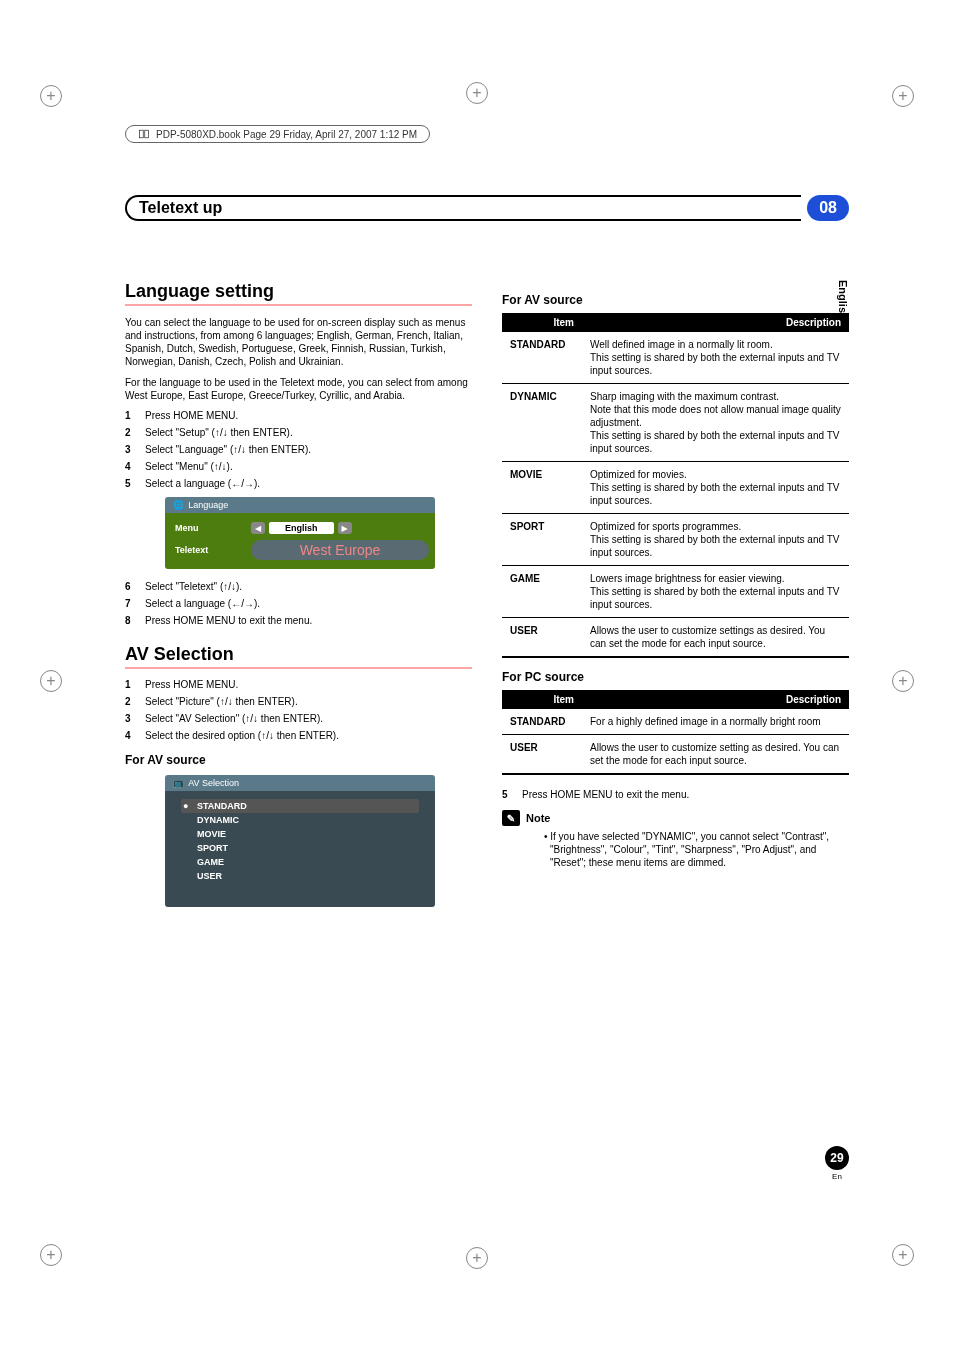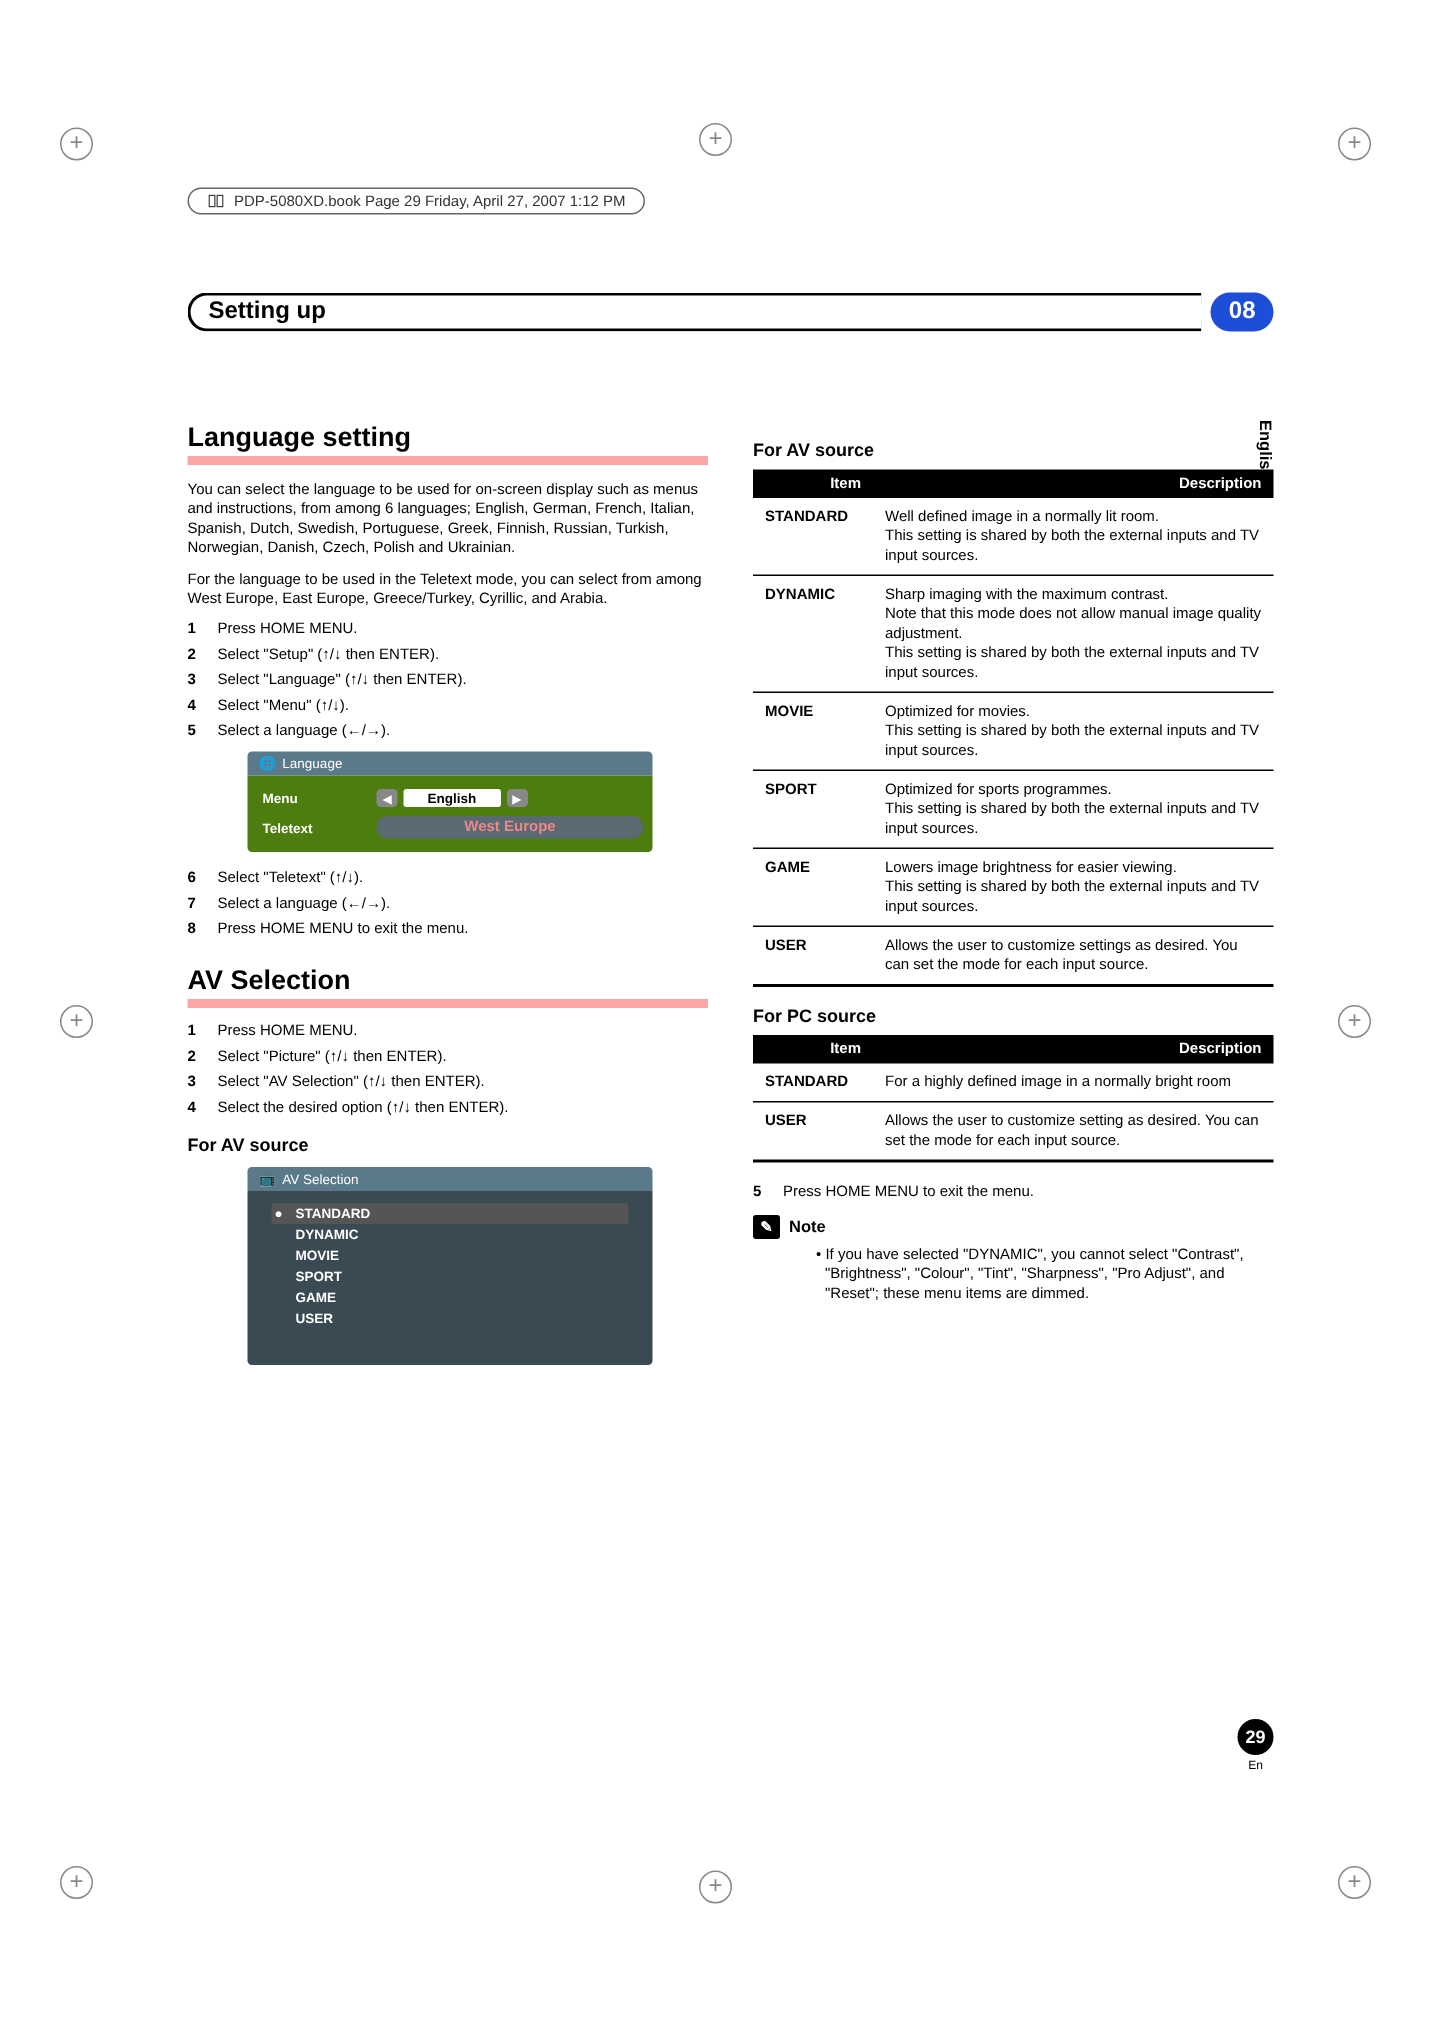--- a/index.html
+++ b/index.html
@@ -26,39 +26,39 @@
 
     .content { position: absolute; top: 195px; left: 125px; right: 105px; bottom: 160px; }
 
     .chapter-header { display: flex; align-items: center; margin-bottom: 60px; }
     .chapter-title-wrap { flex: 1; border-top: 2px solid #000; border-bottom: 2px solid #000; border-left: 2px solid #000; border-radius: 14px 0 0 14px; padding: 2px 12px; font-weight: bold; font-size: 16px; }
     .chapter-num { background: #1d4ed8; color: #fff; border-radius: 14px; padding: 4px 12px; font-weight: bold; font-size: 16px; margin-left: 6px; }
 
     .columns { display: flex; gap: 30px; }
     .col { flex: 1; min-width: 0; }
 
-    .section-title { font-size: 18px; font-weight: bold; border-bottom: 6px solid #fca5a5; padding-bottom: 2px; margin-bottom: 10px; }
+    .section-title { font-size: 18px; font-weight: bold; border-bottom: 2px solid #fca5a5; padding-bottom: 2px; margin-bottom: 10px; }
     .body-text { font-size: 10px; line-height: 1.3; margin-bottom: 8px; }
 
     .steps { font-size: 10px; }
     .step { display: flex; gap: 10px; margin-bottom: 6px; }
     .step-num { font-weight: bold; width: 10px; }
     .step-text { font-weight: normal; flex: 1; }
 
     .language-panel { margin: 8px 0 12px 40px; width: 270px; }
     .panel-header { background: #5a7a8a; color: #fff; font-size: 9px; padding: 3px 8px; border-radius: 3px 3px 0 0; display: flex; align-items: center; gap: 4px; }
     .panel-body { background: #4d7c0f; padding: 6px; border-radius: 0 0 3px 3px; }
     .panel-row { display: flex; align-items: center; font-size: 9px; color: #fff; padding: 3px 0; }
     .panel-label { width: 80px; padding-left: 4px; font-weight: bold; }
     .panel-value { flex: 1; text-align: center; }
     .panel-value-box { background: #5a6a72; border-radius: 10px; padding: 2px 8px; display: flex; align-items: center; justify-content: center; position: relative; }
     .panel-value-active { display: flex; align-items: center; gap: 4px; }
     .tri-btn { background: #888; border-radius: 3px; width: 14px; height: 12px; display: flex; align-items: center; justify-content: center; font-size: 8px; }
     .panel-value-text { background: #fff; color: #000; font-weight: bold; padding: 1px 16px; border-radius: 2px; font-size: 9px; }
-    .panel-value-selected { color: #e88; font-weight: bold; font-size: 10px; }
+    .panel-value-selected { color: #e88; font-weight: normal; font-size: 14px; }
 
     .subsection-title { font-weight: bold; font-size: 12px; margin: 12px 0 6px 0; }
 
     .av-panel { margin: 8px 0 12px 40px; width: 270px; }
     .av-body { background: #3a4a52; padding: 8px 16px 24px 16px; border-radius: 0 0 3px 3px; }
     .av-item { color: #fff; font-size: 9px; font-weight: bold; padding: 2px 0 2px 16px; position: relative; }
     .av-item.selected::before { content: '●'; position: absolute; left: 2px; }
     .av-item.selected { background: #555; border-radius: 2px; padding-right: 8px; }
 
     .data-table { width: 100%; border-collapse: collapse; font-size: 10px; }
@@ -112,21 +112,21 @@
 <div class="book-header">
   <svg viewBox="0 0 16 16">
       <rect x="2" y="3" width="5" height="10" fill="none" stroke="#333"></rect>
       <rect x="9" y="3" width="5" height="10" fill="none" stroke="#333"></rect>
     </svg>
   <span>PDP-5080XD.book  Page 29  Friday, April 27, 2007  1:12 PM</span>
 </div>
 
 <div class="content">
   <div class="chapter-header">
-    <div class="chapter-title-wrap">Setting up</div>
+    <div class="chapter-title-wrap">Teletext up</div>
     <div class="chapter-num">08</div>
   </div>
 
   <div class="columns">
 
     <div class="col">
       <div class="section-title">Language setting</div>
       <div class="body-text">You can select the language to be used for on-screen display such as menus and instructions, from among 6 languages; English, German, French, Italian, Spanish, Dutch, Swedish, Portuguese, Greek, Finnish, Russian, Turkish, Norwegian, Danish, Czech, Polish and Ukrainian.</div>
       <div class="body-text">For the language to be used in the Teletext mode, you can select from among West Europe, East Europe, Greece/Turkey, Cyrillic, and Arabia.</div>
 

